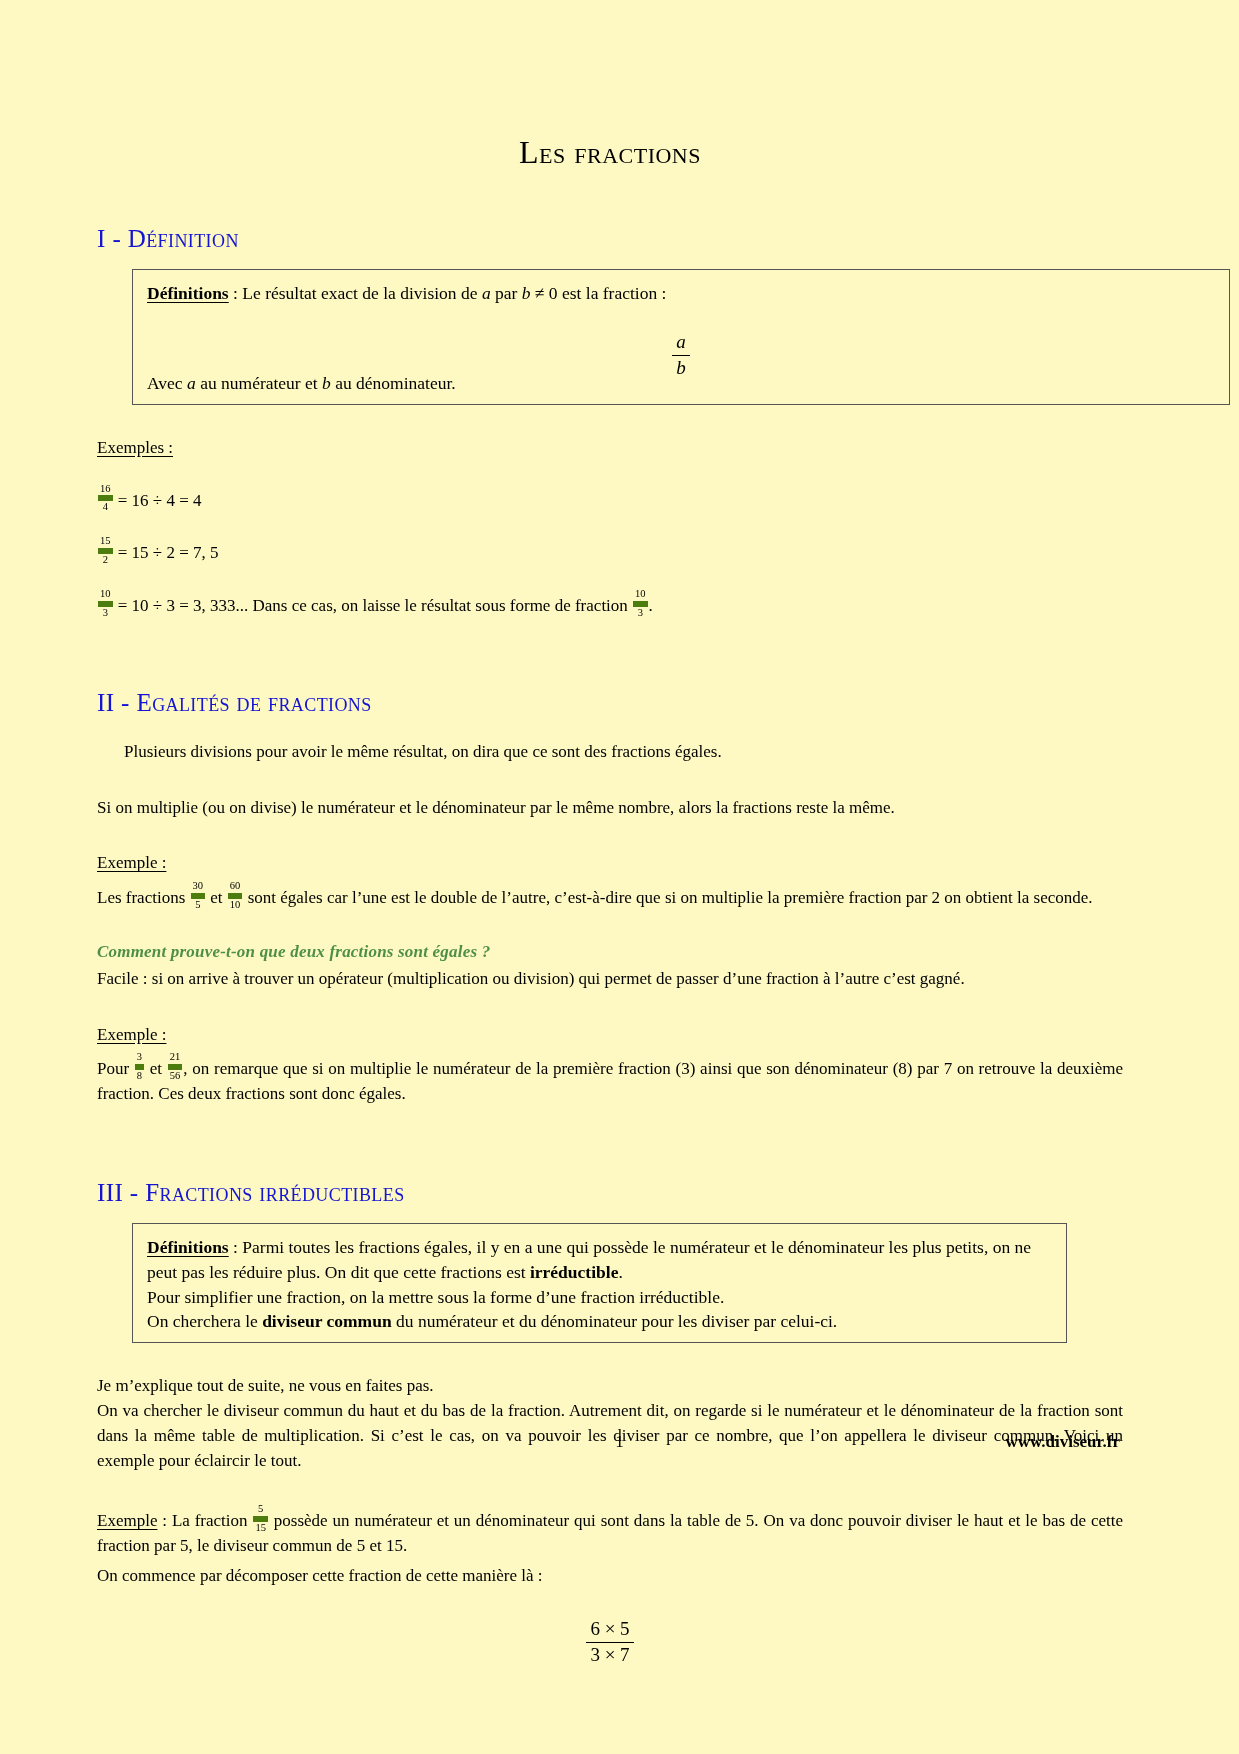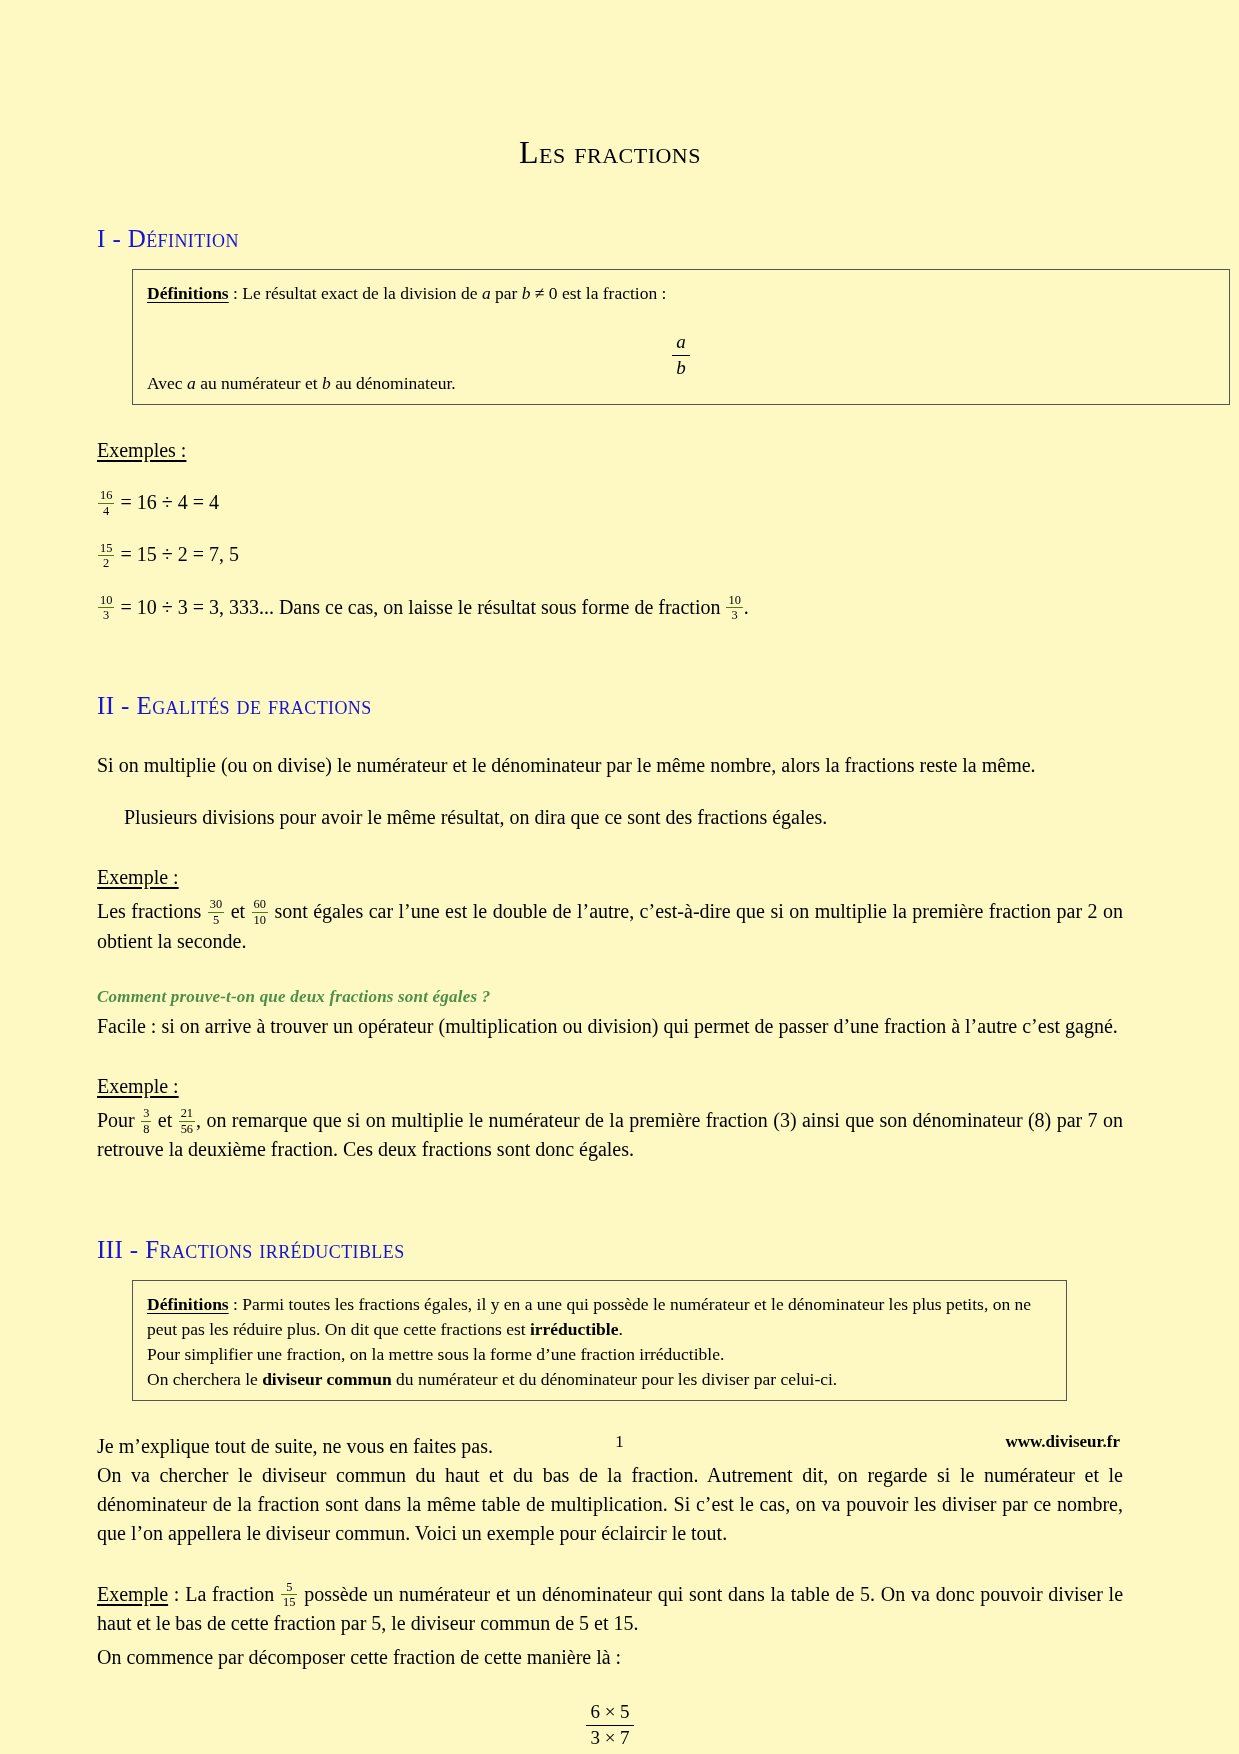--- a/index.html
+++ b/index.html
@@ -78,21 +78,21 @@
   .bold { font-weight: bold; }
   .ital { font-style: italic; }
 
   .centered-frac {
     text-align: center;
     margin-top: 26px;
   }
 
   
   p.body {
-    font-size: 20px;
+    font-size: 17px;
     line-height: 1.46;
     margin: 0;
     text-align: justify;
   }
   .gap-lg { margin-top: 31px !important; }
   .gap-md { margin-top: 23px !important; }
   .gap-xs { margin-top: 5px !important; }
   .indent { text-indent: 27px; }
 
   .green-q {
@@ -109,21 +109,21 @@
     display: inline-block;
     vertical-align: -0.45em;
     text-align: center;
     line-height: 1;
     margin: 0 1px;
     font-size: 0.62em;
   }
   .frac .num {
     display: block;
     padding: 0 2px 1px 2px;
-    border-bottom: 1px solid #4d7c0f;
+    border-bottom: 6px solid #4d7c0f;
   }
   .frac .den {
     display: block;
     padding: 1px 2px 0 2px;
   }
 
   .frac-big {
     display: inline-block;
     vertical-align: middle;
     text-align: center;
@@ -222,23 +222,23 @@
       </span>
       <span>= 10 ÷ 3 = 3, 333... Dans ce cas, on laisse le résultat sous forme de fraction</span>
       <span class="frac">
         <span class="num">10</span>
         <span class="den">3</span>
       </span><span>.</span>
     </p>
 
     <div class="section-heading sec2">II - Egalités de fractions</div>
 
+    <p class="body gap-md indent">Plusieurs divisions pour avoir le même résultat, on dira que ce sont des fractions égales.</p>
+
     <p class="body gap-lg">Si on multiplie (ou on divise) le numérateur et le dénominateur par le même nombre, alors la fractions reste la même.</p>
-
-    <p class="body gap-md indent">Plusieurs divisions pour avoir le même résultat, on dira que ce sont des fractions égales.</p>
 
     <p class="body gap-lg">
       <span class="u-under">Exemple :</span>
     </p>
 
     <p class="body gap-xs">
       <span>Les fractions</span>
       <span class="frac">
         <span class="num">30</span>
         <span class="den">5</span>

